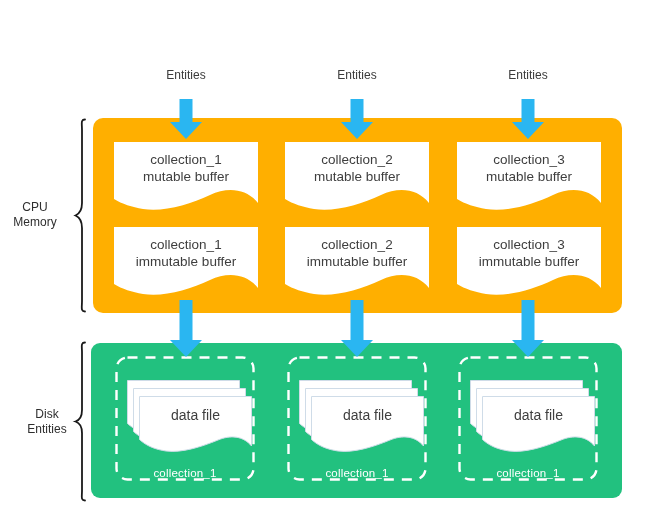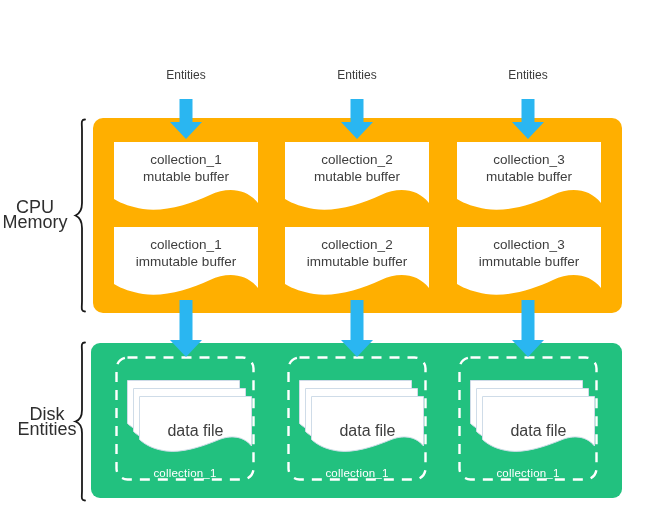--- a/index.html
+++ b/index.html
@@ -31,24 +31,24 @@
   .collection-container{width:140px;height:125px;}
   .dashed-rect{position:absolute;left:0;top:0;}
   .collection-label{
     position:absolute;left:0;bottom:1px;width:100%;text-align:center;
     font-size:11.5px;line-height:13px;color:#ffffff;letter-spacing:.2px;
   }
   .sheet{position:absolute;width:113px;height:58px;}
   .sheet svg{position:absolute;left:0;top:0;}
   .file-text{
     position:absolute;left:0;top:10px;width:100%;text-align:center;
-    font-size:16px;line-height:18px;color:#3e3e3e;margin-top:16px;
+    font-size:14px;line-height:18px;color:#3e3e3e;
   }
   .side-label{
-    width:66px;text-align:center;font-size:18px;line-height:15px;color:#2e2e2e;
+    width:66px;text-align:center;font-size:12px;line-height:15px;color:#2e2e2e;
   }
   .side-label span{display:block;}
   .brace{display:block;}
 </style>
 </head>
 <body>
 
 <div class="canvas">
 
   <div class="abs center-x entities-label" style="left:186px;">Entities</div>

